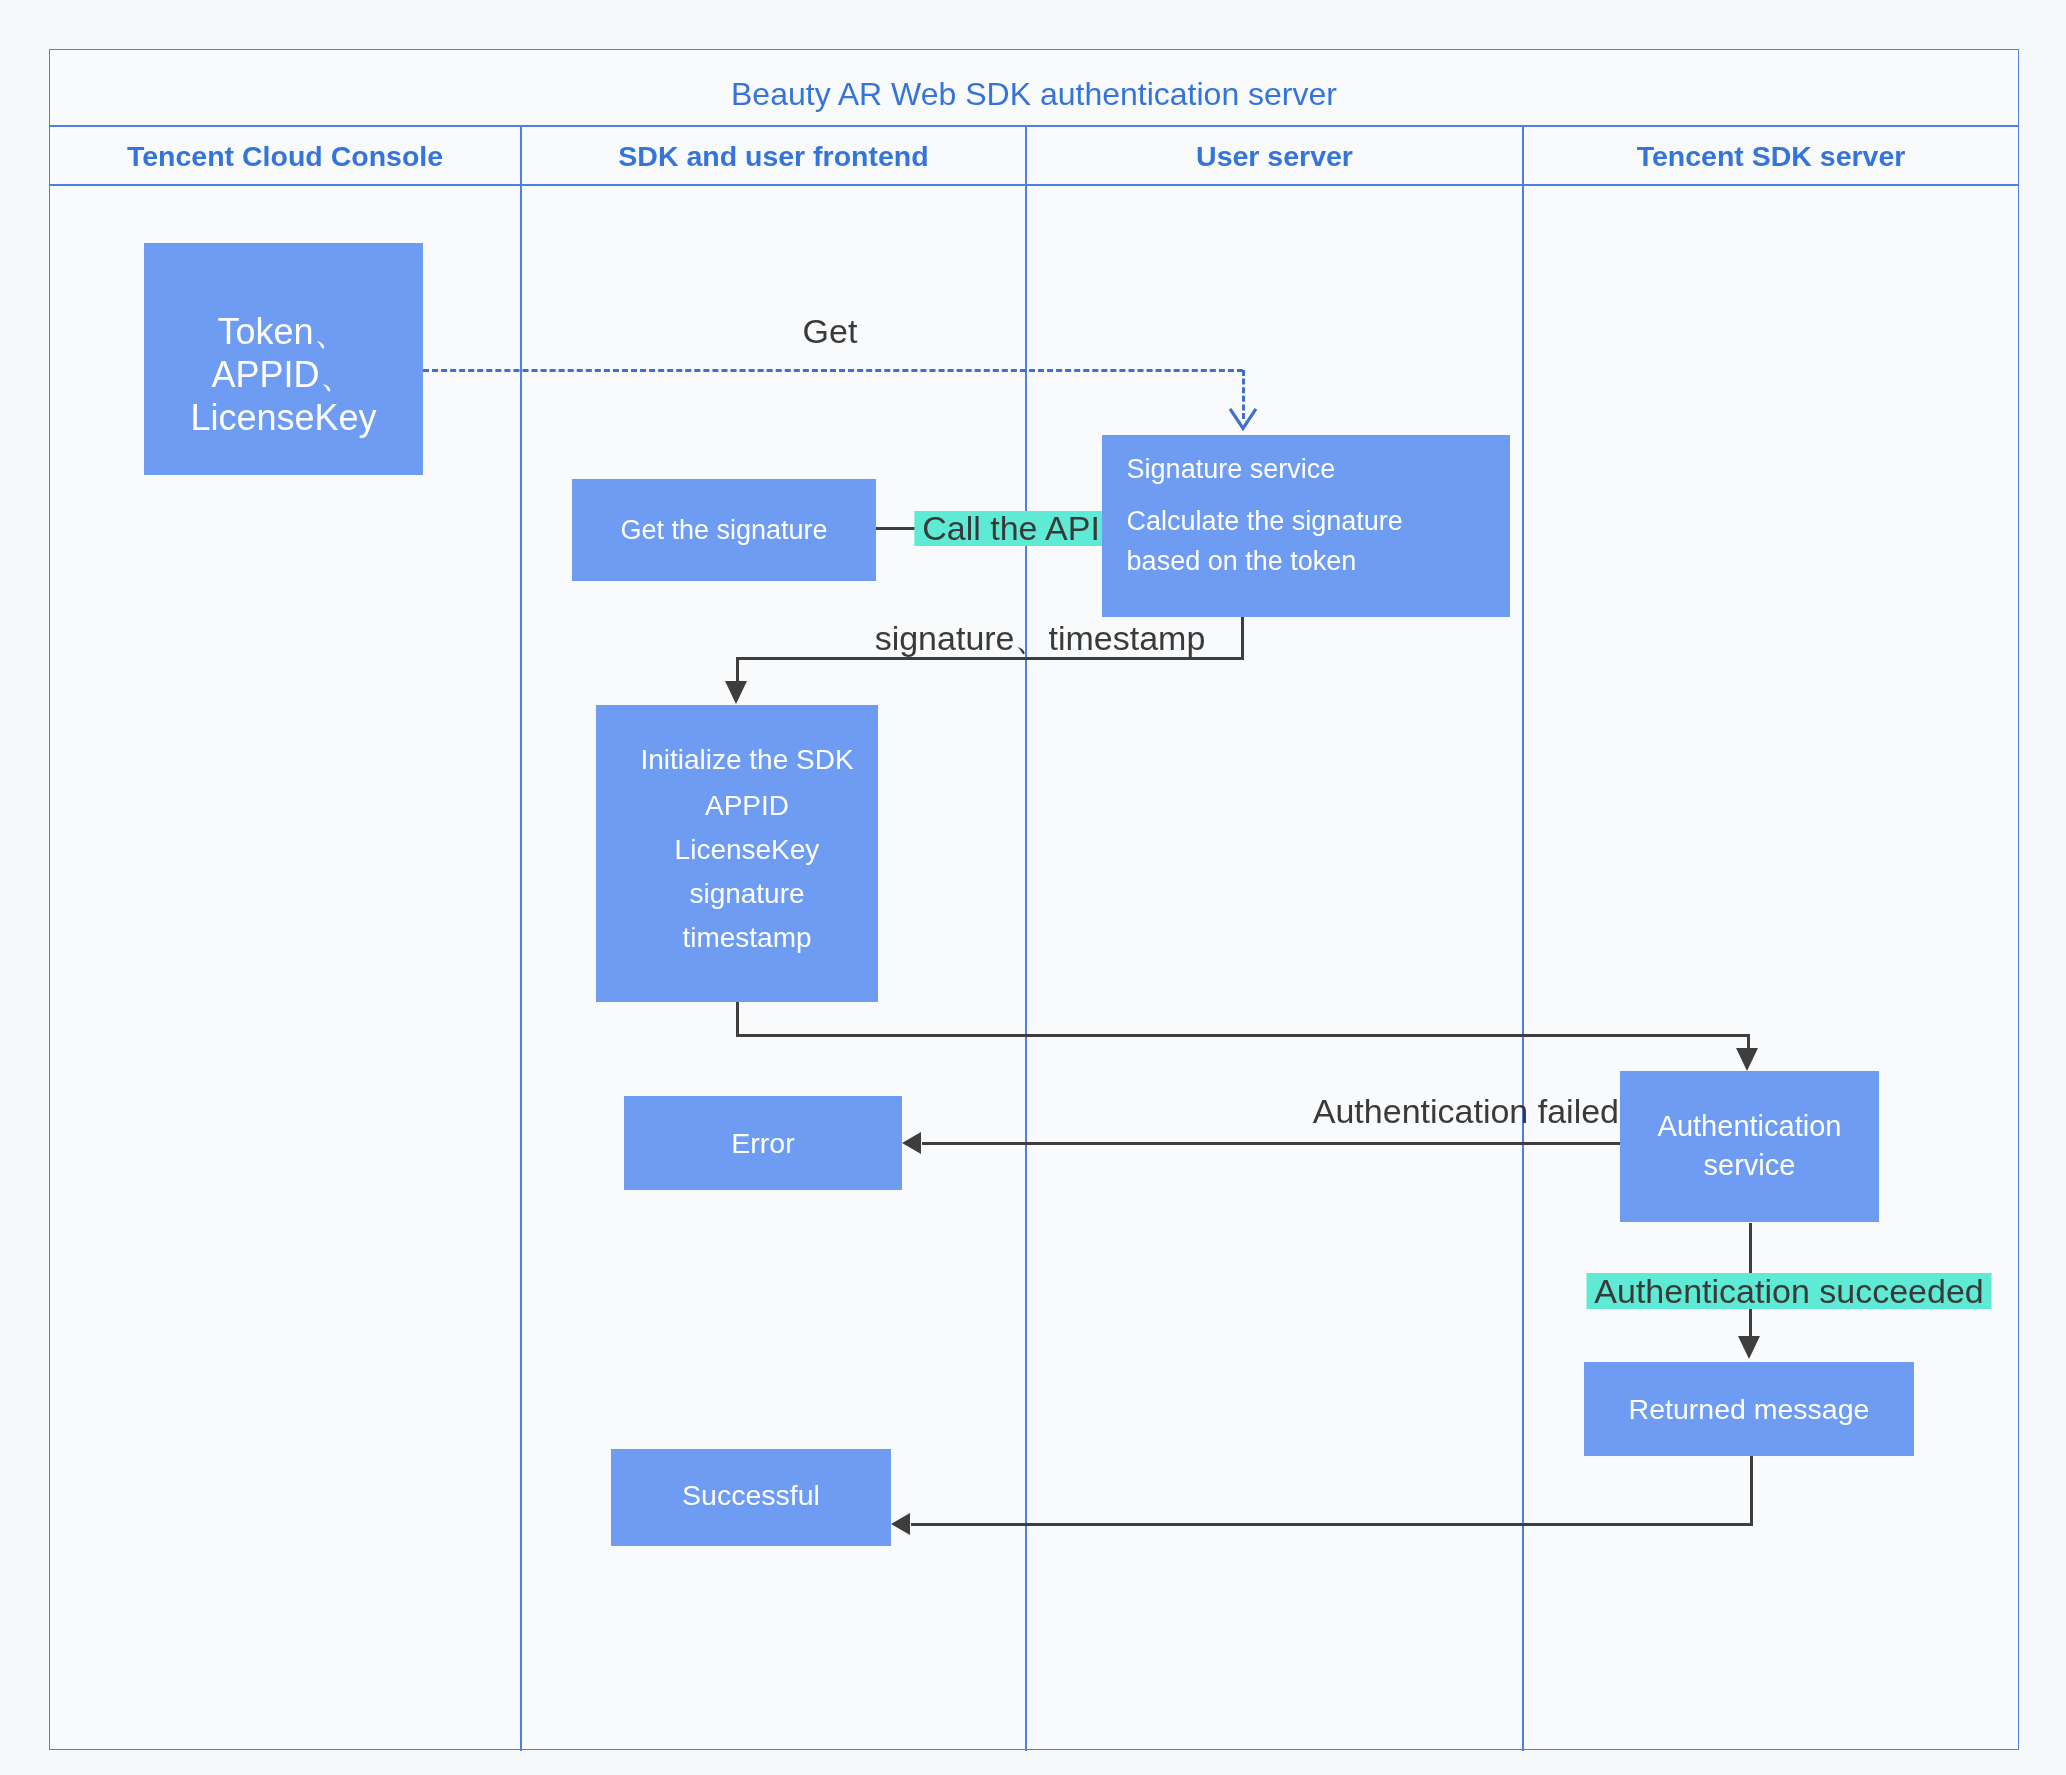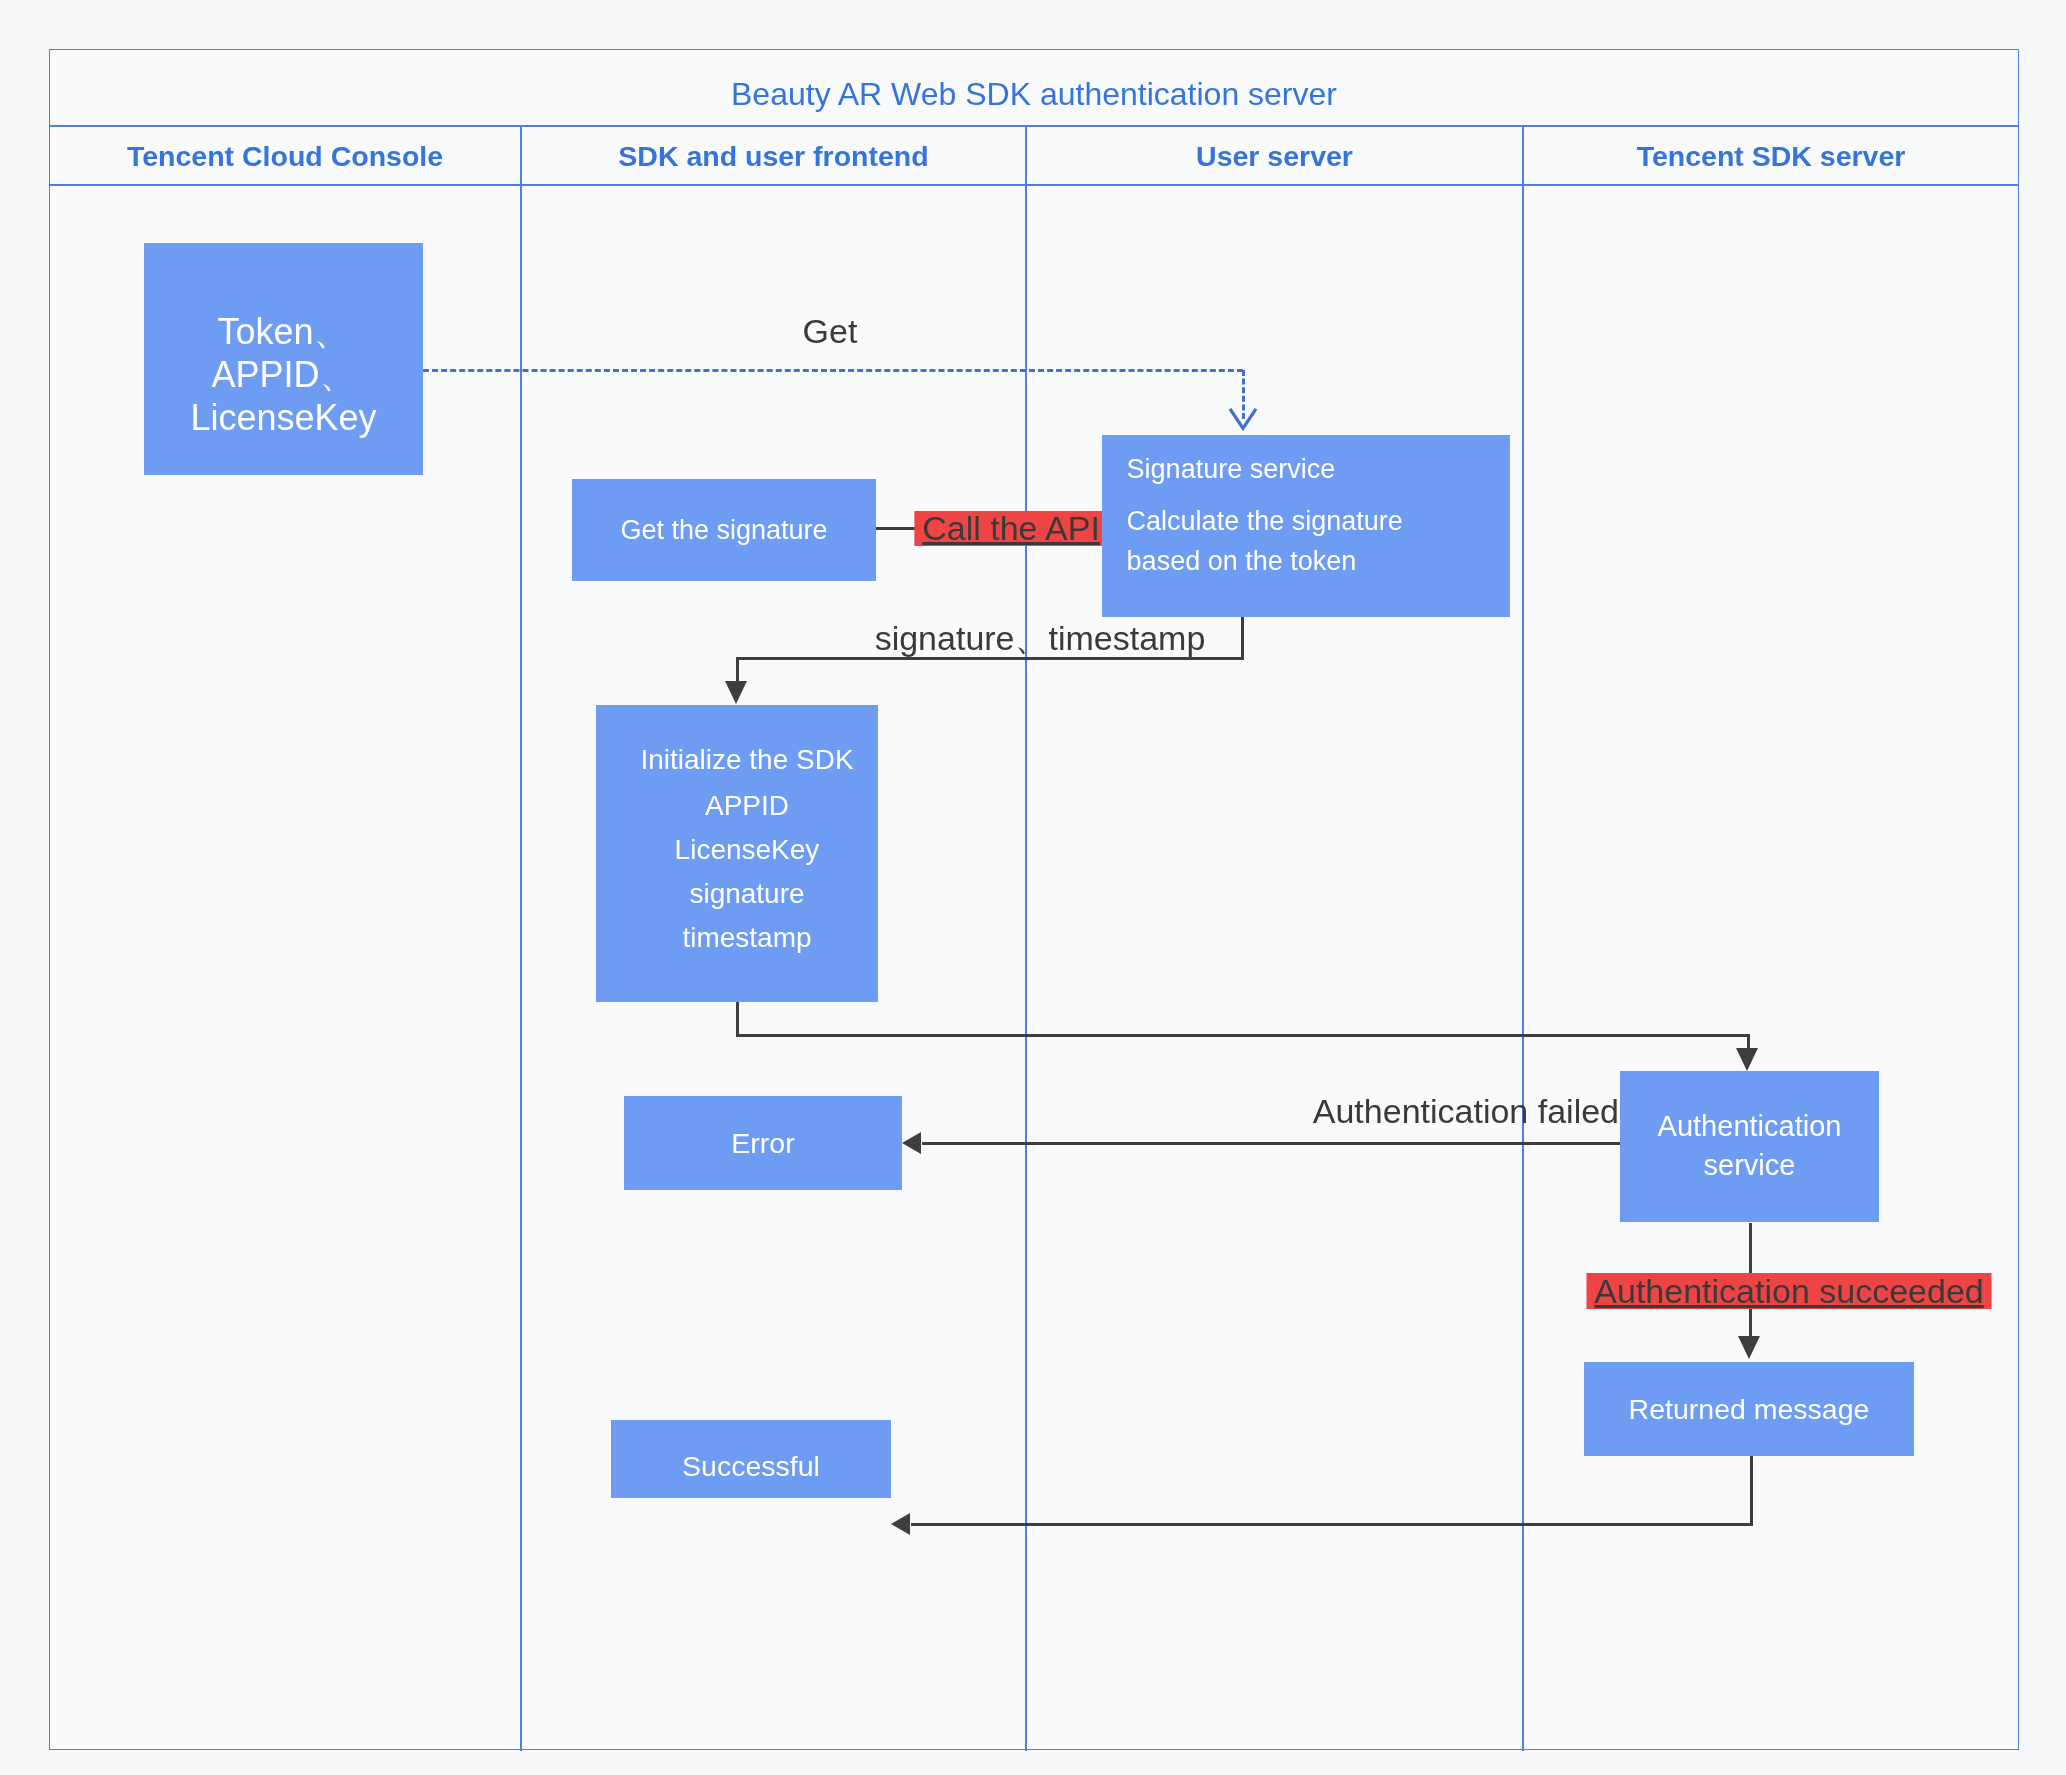--- a/index.html
+++ b/index.html
@@ -39,35 +39,35 @@
   .node-getsig{left:572px;top:479px;width:304px;height:102px;font-size:27px;line-height:102px;}
   .node-sigsvc{left:1102px;top:435px;width:408px;height:182px;text-align:left;padding:19.4px 19.4px 0 24.6px;font-size:27px;}
   .node-sigsvc .svc-title{margin-bottom:15.5px;}
   .node-sigsvc .svc-body{line-height:40px;}
   .node-init{left:596px;top:705px;width:282px;height:297px;font-size:28px;padding-top:34px;padding-left:20px;}
   .node-init .init-item{line-height:44px;}
   .node-init .init-title{line-height:41px;margin-bottom:3.9px;}
   .node-error{left:624px;top:1096px;width:278px;height:94px;font-size:28.5px;line-height:94px;}
   .node-auth{left:1620px;top:1071px;width:259px;height:151px;font-size:29px;line-height:39px;padding-top:36px;}
   .node-returned{left:1584px;top:1362px;width:330px;height:94px;font-size:28.5px;line-height:94px;}
-  .node-success{left:611px;top:1420px;width:280px;height:78px;font-size:28.5px;line-height:92px;}
+  .node-success{left:611px;top:1449px;width:280px;height:97px;font-size:28.5px;line-height:92px;}
 
   
   .cline{position:absolute;background:#3e3e3e;}
   .dash-h{position:absolute;border-top:3.2px dashed #3e70cc;height:0;}
   .dash-v{position:absolute;border-left:3.2px dashed #3e70cc;width:0;}
   .arrow-right{position:absolute;width:0;height:0;border-top:11px solid transparent;border-bottom:11px solid transparent;border-left:19.4px solid #3e3e3e;}
   .arrow-left{position:absolute;width:0;height:0;border-top:11px solid transparent;border-bottom:11px solid transparent;border-right:19.4px solid #3e3e3e;}
   .arrow-down{position:absolute;width:0;height:0;border-left:11.6px solid transparent;border-right:11.6px solid transparent;border-top:23px solid #3e3e3e;}
 
   
   .elabel{
     position:absolute;font-size:34px;color:#3a3a3a;white-space:nowrap;margin-left:28px;
   }
-  .elabel.bg{background:#ef4444;padding:0 7.8px;text-decoration:underline;}
+  .elabel.bg{background:#5eead4;padding:0 7.8px;}
   .center{transform:translateX(-50%);}
 </style>
 </head>
 <body>
 
 <div id="canvas">
 
   <div class="frame"></div>
   <div class="hline" style="left:49px;top:125px;width:1970px;"></div>
   <div class="hline" style="left:49px;top:184px;width:1970px;"></div>

